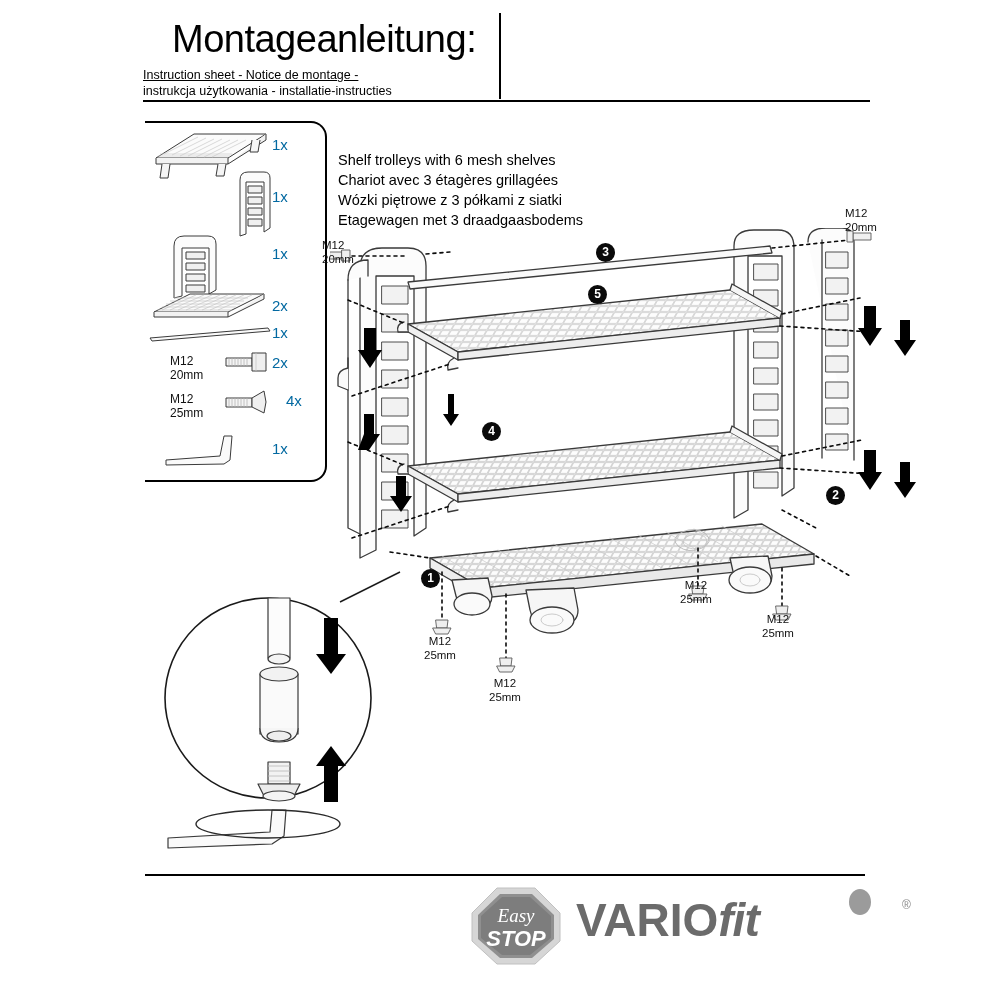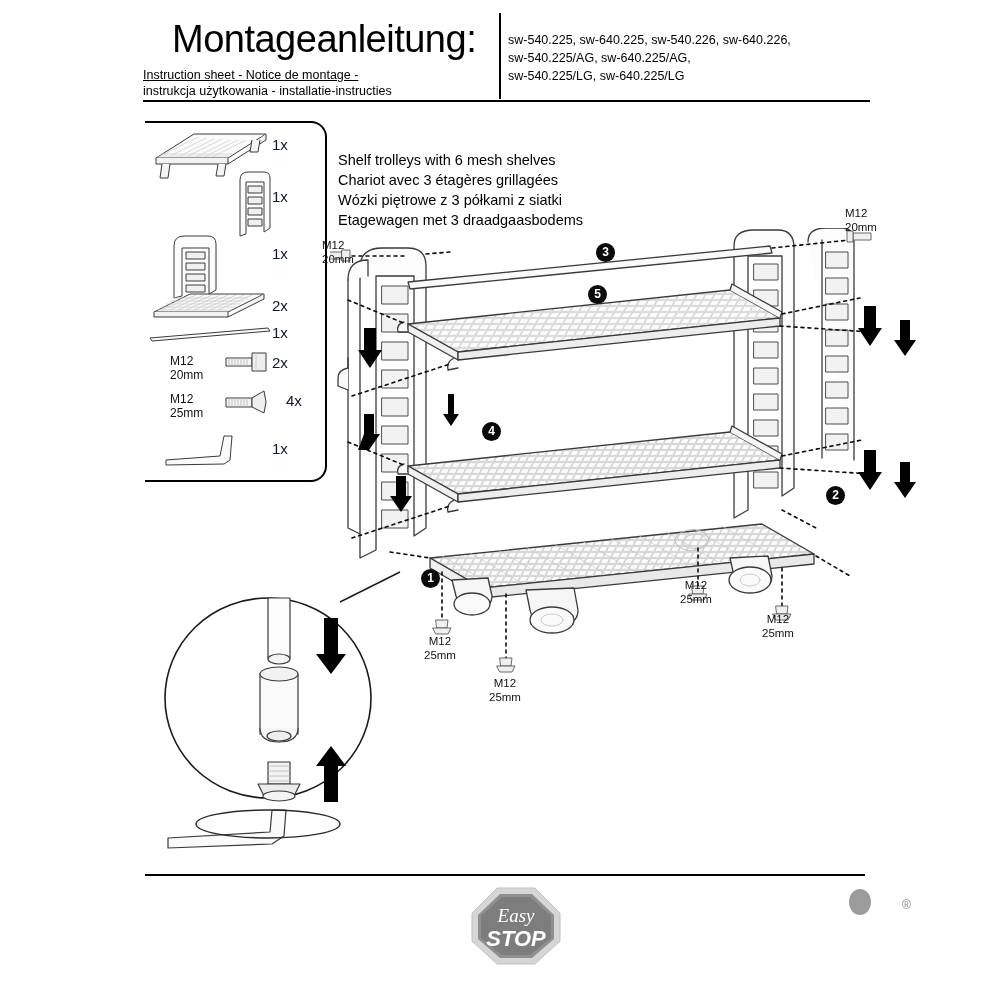--- a/index.html
+++ b/index.html
@@ -78,21 +78,21 @@
     border: 2px solid #000;
     border-left: none;
     border-top-right-radius: 16px;
     border-bottom-right-radius: 16px;
     box-sizing: border-box;
   }
   .qty {
     position: absolute;
     font-size: 15px;
     font-weight: 400;
-    color: #0f172a;
+    color: #0369a1;
   }
   .bolt-spec {
     position: absolute;
     font-size: 12px;
     line-height: 14px;
     text-align: left;
     color: #111;
   }
   .part-art { position: absolute; }
 
@@ -171,25 +171,20 @@
 </style>
 </head>
 <body>
 
 <div id="sheet">
 
   <div id="header-title">Montageanleitung:</div>
   <div id="header-subtitle-1">Instruction sheet - Notice de montage  -</div>
   <div id="header-subtitle-2">instrukcja użytkowania - installatie-instructies</div>
   <div id="header-divider"></div>
-  <div id="model-list">
-    <div>sw-540.225, sw-640.225, sw-540.226, sw-640.226,</div>
-    <div>sw-540.225/AG, sw-640.225/AG,</div>
-    <div>sw-540.225/LG, sw-640.225/LG</div>
-  </div>
   <div id="header-rule"></div>
 
   <div class="product-line" style="top:152px">Shelf trolleys with 6 mesh shelves</div>
   <div class="product-line" style="top:172px">Chariot avec 3 étagères grillagées</div>
   <div class="product-line" style="top:192px">Wózki piętrowe z 3 półkami z siatki</div>
   <div class="product-line" style="top:212px">Etagewagen met 3 draadgaasbodems</div>
 
   <div id="parts-box"></div>
 
   <svg class="part-art" style="left:146px; top:126px;" width="130" height="60">
@@ -529,18 +524,21 @@
   <svg style="position:absolute; left:470px; top:886px;" width="92" height="80">
     <g>
       <polygon points="27,2 65,2 90,27 90,55 65,78 27,78 2,55 2,27" fill="#d6d6d6" stroke="#c0c0c0" stroke-width="1"></polygon>
       <polygon points="30,8 62,8 84,29 84,53 62,72 30,72 8,53 8,29" fill="#8f8f8f"></polygon>
       <polygon points="32,11 60,11 81,30 81,52 60,69 32,69 11,52 11,30" fill="#7d7d7d"></polygon>
     </g>
     <text x="46" y="36" font-family="'Liberation Serif', serif" font-size="19" font-style="italic" fill="#ffffff" text-anchor="middle">Easy</text>
     <text x="46" y="60" font-family="'Liberation Sans', sans-serif" font-size="22" font-weight="700" font-style="italic" fill="#ffffff" text-anchor="middle">STOP</text>
   </svg>
 
+  <div id="brand-name">
+    <span class="vario">VARIO</span><span>fit</span>
+  </div>
   <div id="brand-reg">®</div>
 
   <div style="position:absolute; left:849px; top:889px; width:22px; height:26px;
               border-radius:50%; background:#9b9b9b;"></div>
 
 </div>
 
 </body></html>

